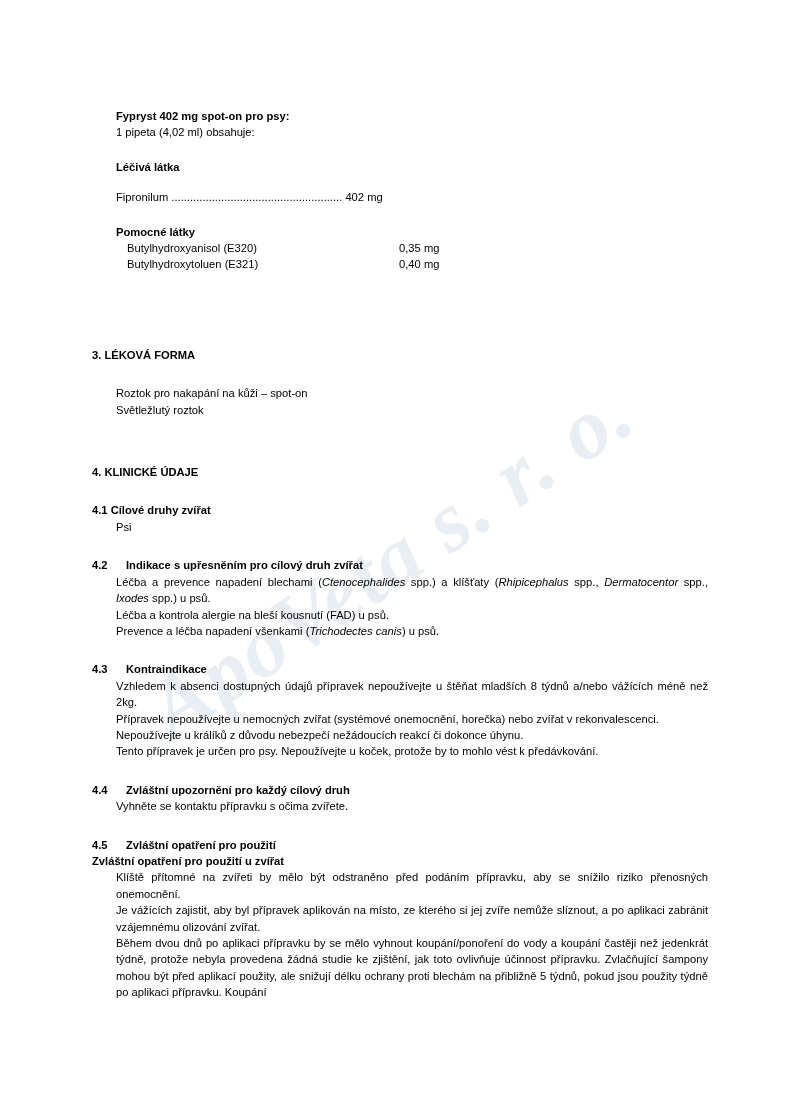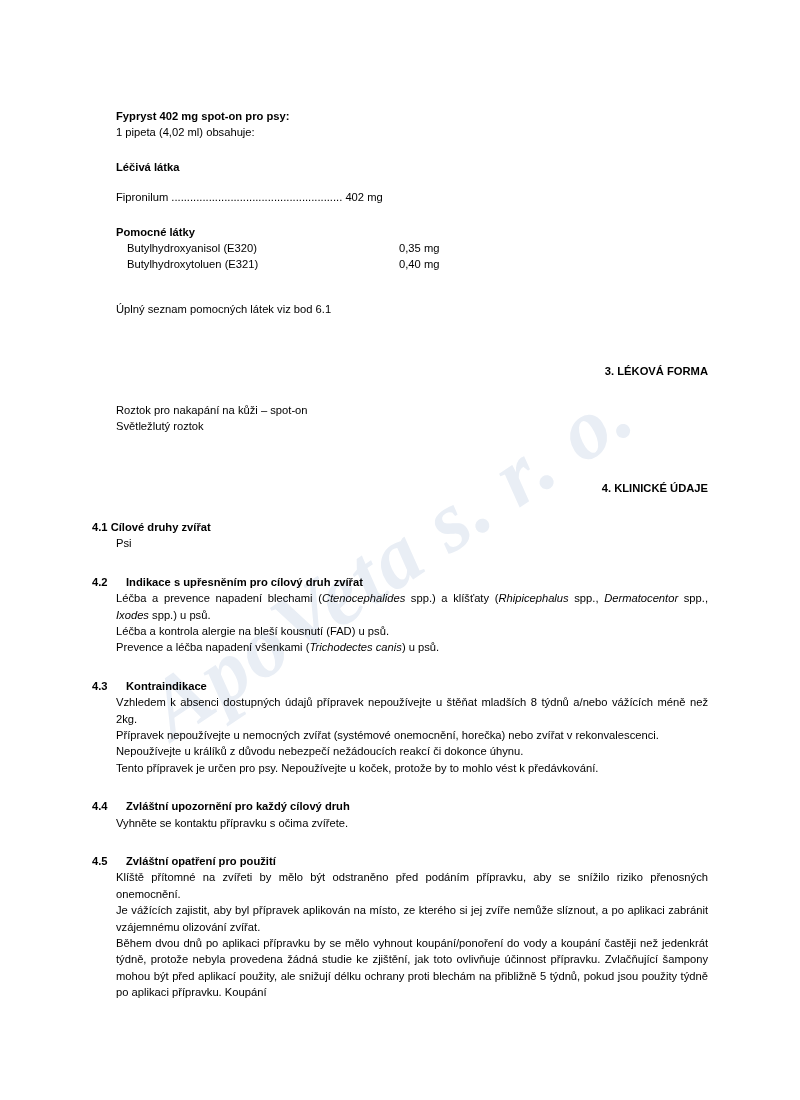--- a/index.html
+++ b/index.html
@@ -54,21 +54,20 @@
   .excip-row {
     display: flex;
     font-size: 11.2px;
     line-height: 16.4px;
   }
   .excip-name { width: 272px; padding-left: 35px; }
   .heading {
     font-weight: bold;
     font-size: 11.2px;
     line-height: 16.4px;
-    text-align: right;
   }
   .subheading {
     font-weight: bold;
     font-size: 11.2px;
     line-height: 16.4px;
   }
   .num-head {
     font-weight: bold;
     font-size: 11.2px;
     line-height: 16.4px;
@@ -100,21 +99,20 @@
       <span class="excip-name">Butylhydroxyanisol (E320)</span>
       <span>0,35 mg</span>
     </div>
     <div class="excip-row">
       <span class="excip-name">Butylhydroxytoluen (E321)</span>
       <span>0,40 mg</span>
     </div>
 
     <div class="sp-28"></div>
 
-    <div class="line">Úplný seznam pomocných látek viz bod 6.1</div>
 
     <div class="sp-28"></div>
     <div class="sp-18"></div>
 
     <div class="heading">3. LÉKOVÁ FORMA</div>
 
     <div class="sp-22"></div>
 
     <div class="line">Roztok pro nakapání na kůži – spot-on</div>
     <div class="line">Světležlutý roztok</div>
@@ -153,18 +151,19 @@
     <div class="num-head">
       <span class="num">4.4</span><span>Zvláštní upozornění pro každý cílový druh</span>
     </div>
     <p>Vyhněte se kontaktu přípravku s očima zvířete.</p>
 
     <div class="sp-22"></div>
 
     <div class="num-head">
       <span class="num">4.5</span><span>Zvláštní opatření pro použití</span>
     </div>
+    <div class="subheading">Zvláštní opatření pro použití u zvířat</div>
     <p class="just">Klíště přítomné na zvířeti by mělo být odstraněno před podáním přípravku, aby se snížilo riziko přenosných onemocnění.</p>
     <p class="just">Je vážících zajistit, aby byl přípravek aplikován na místo, ze kterého si jej zvíře nemůže slíznout, a po aplikaci zabránit vzájemnému olizování zvířat.</p>
     <p class="just">Během dvou dnů po aplikaci přípravku by se mělo vyhnout koupání/ponoření do vody a koupání častěji než jedenkrát týdně, protože nebyla provedena žádná studie ke zjištění, jak toto ovlivňuje účinnost přípravku. Zvlačňující šampony mohou být před aplikací použity, ale snižují délku ochrany proti blechám na přibližně 5 týdnů, pokud jsou použity týdně po aplikaci přípravku. Koupání</p>
 
   </div>
 </div>
 
 </body></html>

